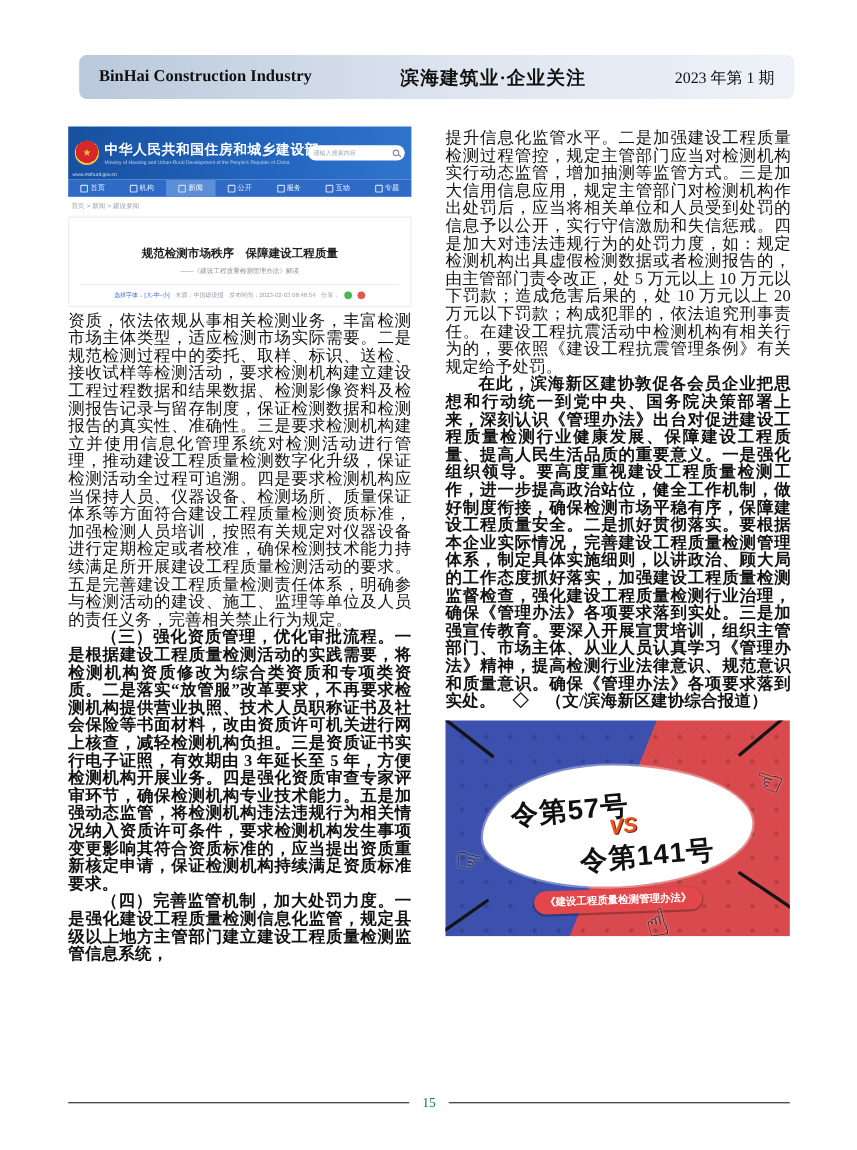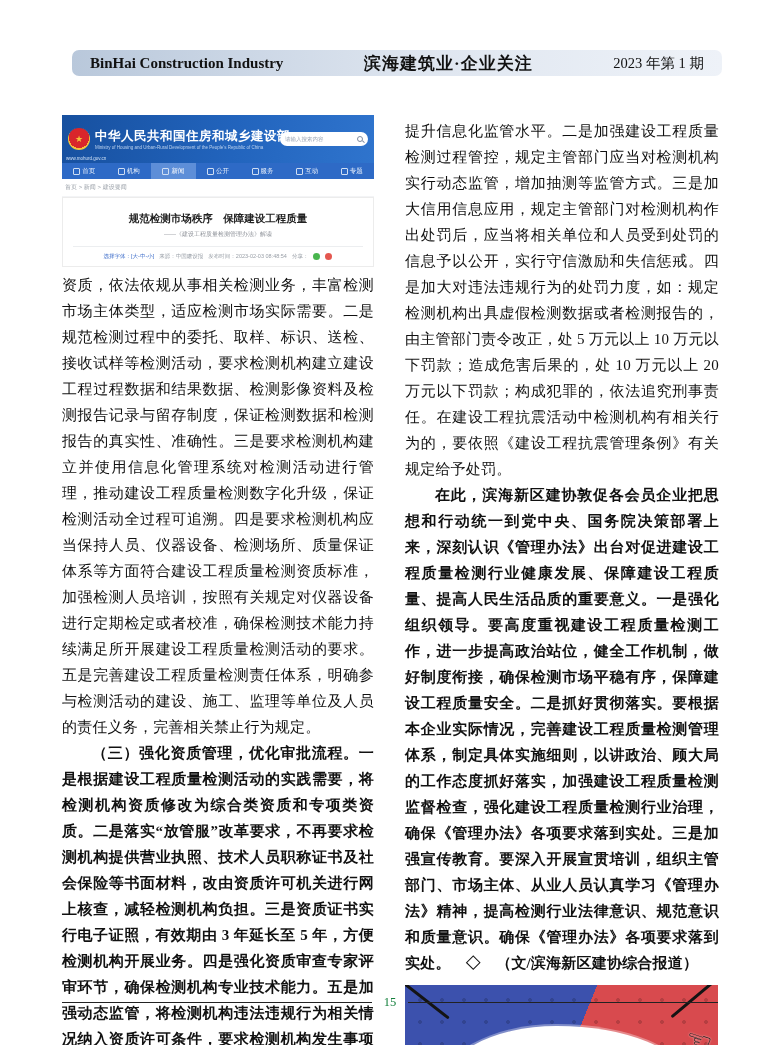--- a/index.html
+++ b/index.html
@@ -1,31 +1,31 @@
 <!DOCTYPE html>
 <html><head>
 <meta charset="utf-8">
 <style>
   html,body{margin:0;padding:0;background:#ffffff;}
   .page{position:relative;width:779px;height:1045px;background:#fff;overflow:hidden;
         font-family:"Liberation Serif",serif;color:#111;}
 
   
-  .masthead{position:absolute;left:72px;top:50px;width:650px;height:26px;
+  .masthead{position:absolute;left:72px;top:50px;width:650px;height:40px;
     background:linear-gradient(to right,#b9c8db 0%,#dfe6f0 55%,#eef2f8 100%);
     border-radius:7px;display:flex;align-items:center;justify-content:space-between;
     padding:0 18px;box-sizing:border-box;}
   .masthead .mh-left{font-weight:bold;font-size:15px;}
   .masthead .mh-center{font-weight:bold;font-size:17px;letter-spacing:1px;}
   .masthead .mh-right{font-size:14.5px;text-align:center;}
 
   
   .col-left{position:absolute;left:62px;top:115px;width:312px;}
   .col-right{position:absolute;left:405px;top:118px;width:314px;}
-  .body-par{margin:0;font-size:15px;line-height:26px;text-align:justify;
+  .body-par{margin:0;font-size:15px;line-height:16px;text-align:justify;
     text-justify:inter-ideograph;letter-spacing:0.2px;}
   .ind{text-indent:2em;font-weight:bold;}
 
   
   .gov-shot{width:312px;margin-bottom:5px;font-family:"Liberation Sans",sans-serif;}
   .gov-top{height:48px;background:linear-gradient(100deg,#17509f 0%,#2264bd 55%,#2f74cd 100%);
     display:flex;align-items:center;padding:0 6px;box-sizing:border-box;position:relative;}
   .emblem{width:22px;height:22px;border-radius:50%;background:radial-gradient(circle at 50% 45%,#d9262b 0 62%,#f5c23c 62% 100%);
     display:flex;align-items:center;justify-content:center;color:#f5c23c;font-size:9px;flex:0 0 auto;}
   .gov-url{position:absolute;left:4px;bottom:2px;font-size:4.5px;color:#cfe0f5;}
@@ -41,21 +41,21 @@
 
   .gov-nav{height:16px;background:#2e6ac6;display:flex;}
   .gov-nav .nav-it{flex:1;display:flex;align-items:center;justify-content:center;gap:2px;
     color:#e8f0fb;font-size:6.5px;white-space:nowrap;}
   .gov-nav .nav-it.active{background:#5d8ed8;color:#fff;}
   .nav-ico{width:5px;height:5px;border:0.5px solid #cfdef3;border-radius:1px;display:inline-block;}
 
   .gov-crumb{height:17px;display:flex;align-items:center;background:#fff;
     font-size:6px;color:#9aa0a8;padding-left:3px;border-bottom:1px solid #f3f4f6;}
 
-  .gov-card{border:1px solid #ececec;background:#fff;padding:14px 8px 6px;box-sizing:border-box;}
+  .gov-card{border:1px solid #ececec;background:#fff;padding:26px 8px 6px;box-sizing:border-box;}
   .gc-title{text-align:center;font-weight:bold;font-size:10.5px;color:#222;
     font-family:"Liberation Sans",sans-serif;}
   .gc-sub{text-align:center;font-size:6px;color:#8d9198;margin-top:4px;}
   .gc-div{height:1px;background:#eceef0;margin:7px 2px 6px;}
   .gc-meta{display:flex;align-items:center;justify-content:center;gap:5px;
     font-size:5.5px;color:#9aa0a8;white-space:nowrap;}
   .gc-meta .fontpick{color:#3a6bc9;}
   .share-dot{width:7px;height:7px;border-radius:50%;display:inline-block;}
   .share-dot.wechat{background:#49b64e;}
   .share-dot.weibo{background:#e4574f;}
@@ -162,20 +162,21 @@
           <span>发布时间：2023-02-03 08:48:54</span>
           <span>分享：</span>
           <span class="share-dot wechat"></span>
           <span class="share-dot weibo"></span>
         </div>
       </div>
     </div>
 
     <p class="body-par">资质，依法依规从事相关检测业务，丰富检测市场主体类型，适应检测市场实际需要。二是规范检测过程中的委托、取样、标识、送检、接收试样等检测活动，要求检测机构建立建设工程过程数据和结果数据、检测影像资料及检测报告记录与留存制度，保证检测数据和检测报告的真实性、准确性。三是要求检测机构建立并使用信息化管理系统对检测活动进行管理，推动建设工程质量检测数字化升级，保证检测活动全过程可追溯。四是要求检测机构应当保持人员、仪器设备、检测场所、质量保证体系等方面符合建设工程质量检测资质标准，加强检测人员培训，按照有关规定对仪器设备进行定期检定或者校准，确保检测技术能力持续满足所开展建设工程质量检测活动的要求。五是完善建设工程质量检测责任体系，明确参与检测活动的建设、施工、监理等单位及人员的责任义务，完善相关禁止行为规定。</p>
     <p class="body-par ind">（三）强化资质管理，优化审批流程。一是根据建设工程质量检测活动的实践需要，将检测机构资质修改为综合类资质和专项类资质。二是落实“放管服”改革要求，不再要求检测机构提供营业执照、技术人员职称证书及社会保险等书面材料，改由资质许可机关进行网上核查，减轻检测机构负担。三是资质证书实行电子证照，有效期由 3 年延长至 5 年，方便检测机构开展业务。四是强化资质审查专家评审环节，确保检测机构专业技术能力。五是加强动态监管，将检测机构违法违规行为相关情况纳入资质许可条件，要求检测机构发生事项变更影响其符合资质标准的，应当提出资质重新核定申请，保证检测机构持续满足资质标准要求。</p>
+    <p class="body-par ind">（四）完善监管机制，加大处罚力度。一是强化建设工程质量检测信息化监管，规定县级以上地方主管部门建立建设工程质量检测监管信息系统，</p>
   </div>
 
   <div class="col-right">
     <p class="body-par">提升信息化监管水平。二是加强建设工程质量检测过程管控，规定主管部门应当对检测机构实行动态监管，增加抽测等监管方式。三是加大信用信息应用，规定主管部门对检测机构作出处罚后，应当将相关单位和人员受到处罚的信息予以公开，实行守信激励和失信惩戒。四是加大对违法违规行为的处罚力度，如：规定检测机构出具虚假检测数据或者检测报告的，由主管部门责令改正，处 5 万元以上 10 万元以下罚款；造成危害后果的，处 10 万元以上 20 万元以下罚款；构成犯罪的，依法追究刑事责任。在建设工程抗震活动中检测机构有相关行为的，要依照《建设工程抗震管理条例》有关规定给予处罚。</p>
     <p class="body-par ind">在此，滨海新区建协敦促各会员企业把思想和行动统一到党中央、国务院决策部署上来，深刻认识《管理办法》出台对促进建设工程质量检测行业健康发展、保障建设工程质量、提高人民生活品质的重要意义。一是强化组织领导。要高度重视建设工程质量检测工作，进一步提高政治站位，健全工作机制，做好制度衔接，确保检测市场平稳有序，保障建设工程质量安全。二是抓好贯彻落实。要根据本企业实际情况，完善建设工程质量检测管理体系，制定具体实施细则，以讲政治、顾大局的工作态度抓好落实，加强建设工程质量检测监督检查，强化建设工程质量检测行业治理，确保《管理办法》各项要求落到实处。三是加强宣传教育。要深入开展宣贯培训，组织主管部门、市场主体、从业人员认真学习《管理办法》精神，提高检测行业法律意识、规范意识和质量意识。确保《管理办法》各项要求落到实处。　◇　（文/滨海新区建协综合报道）</p>
 
     <div class="vsbox">
       <div class="dots"></div>
       <div class="spd s1"></div>
       <div class="spd s2"></div>

